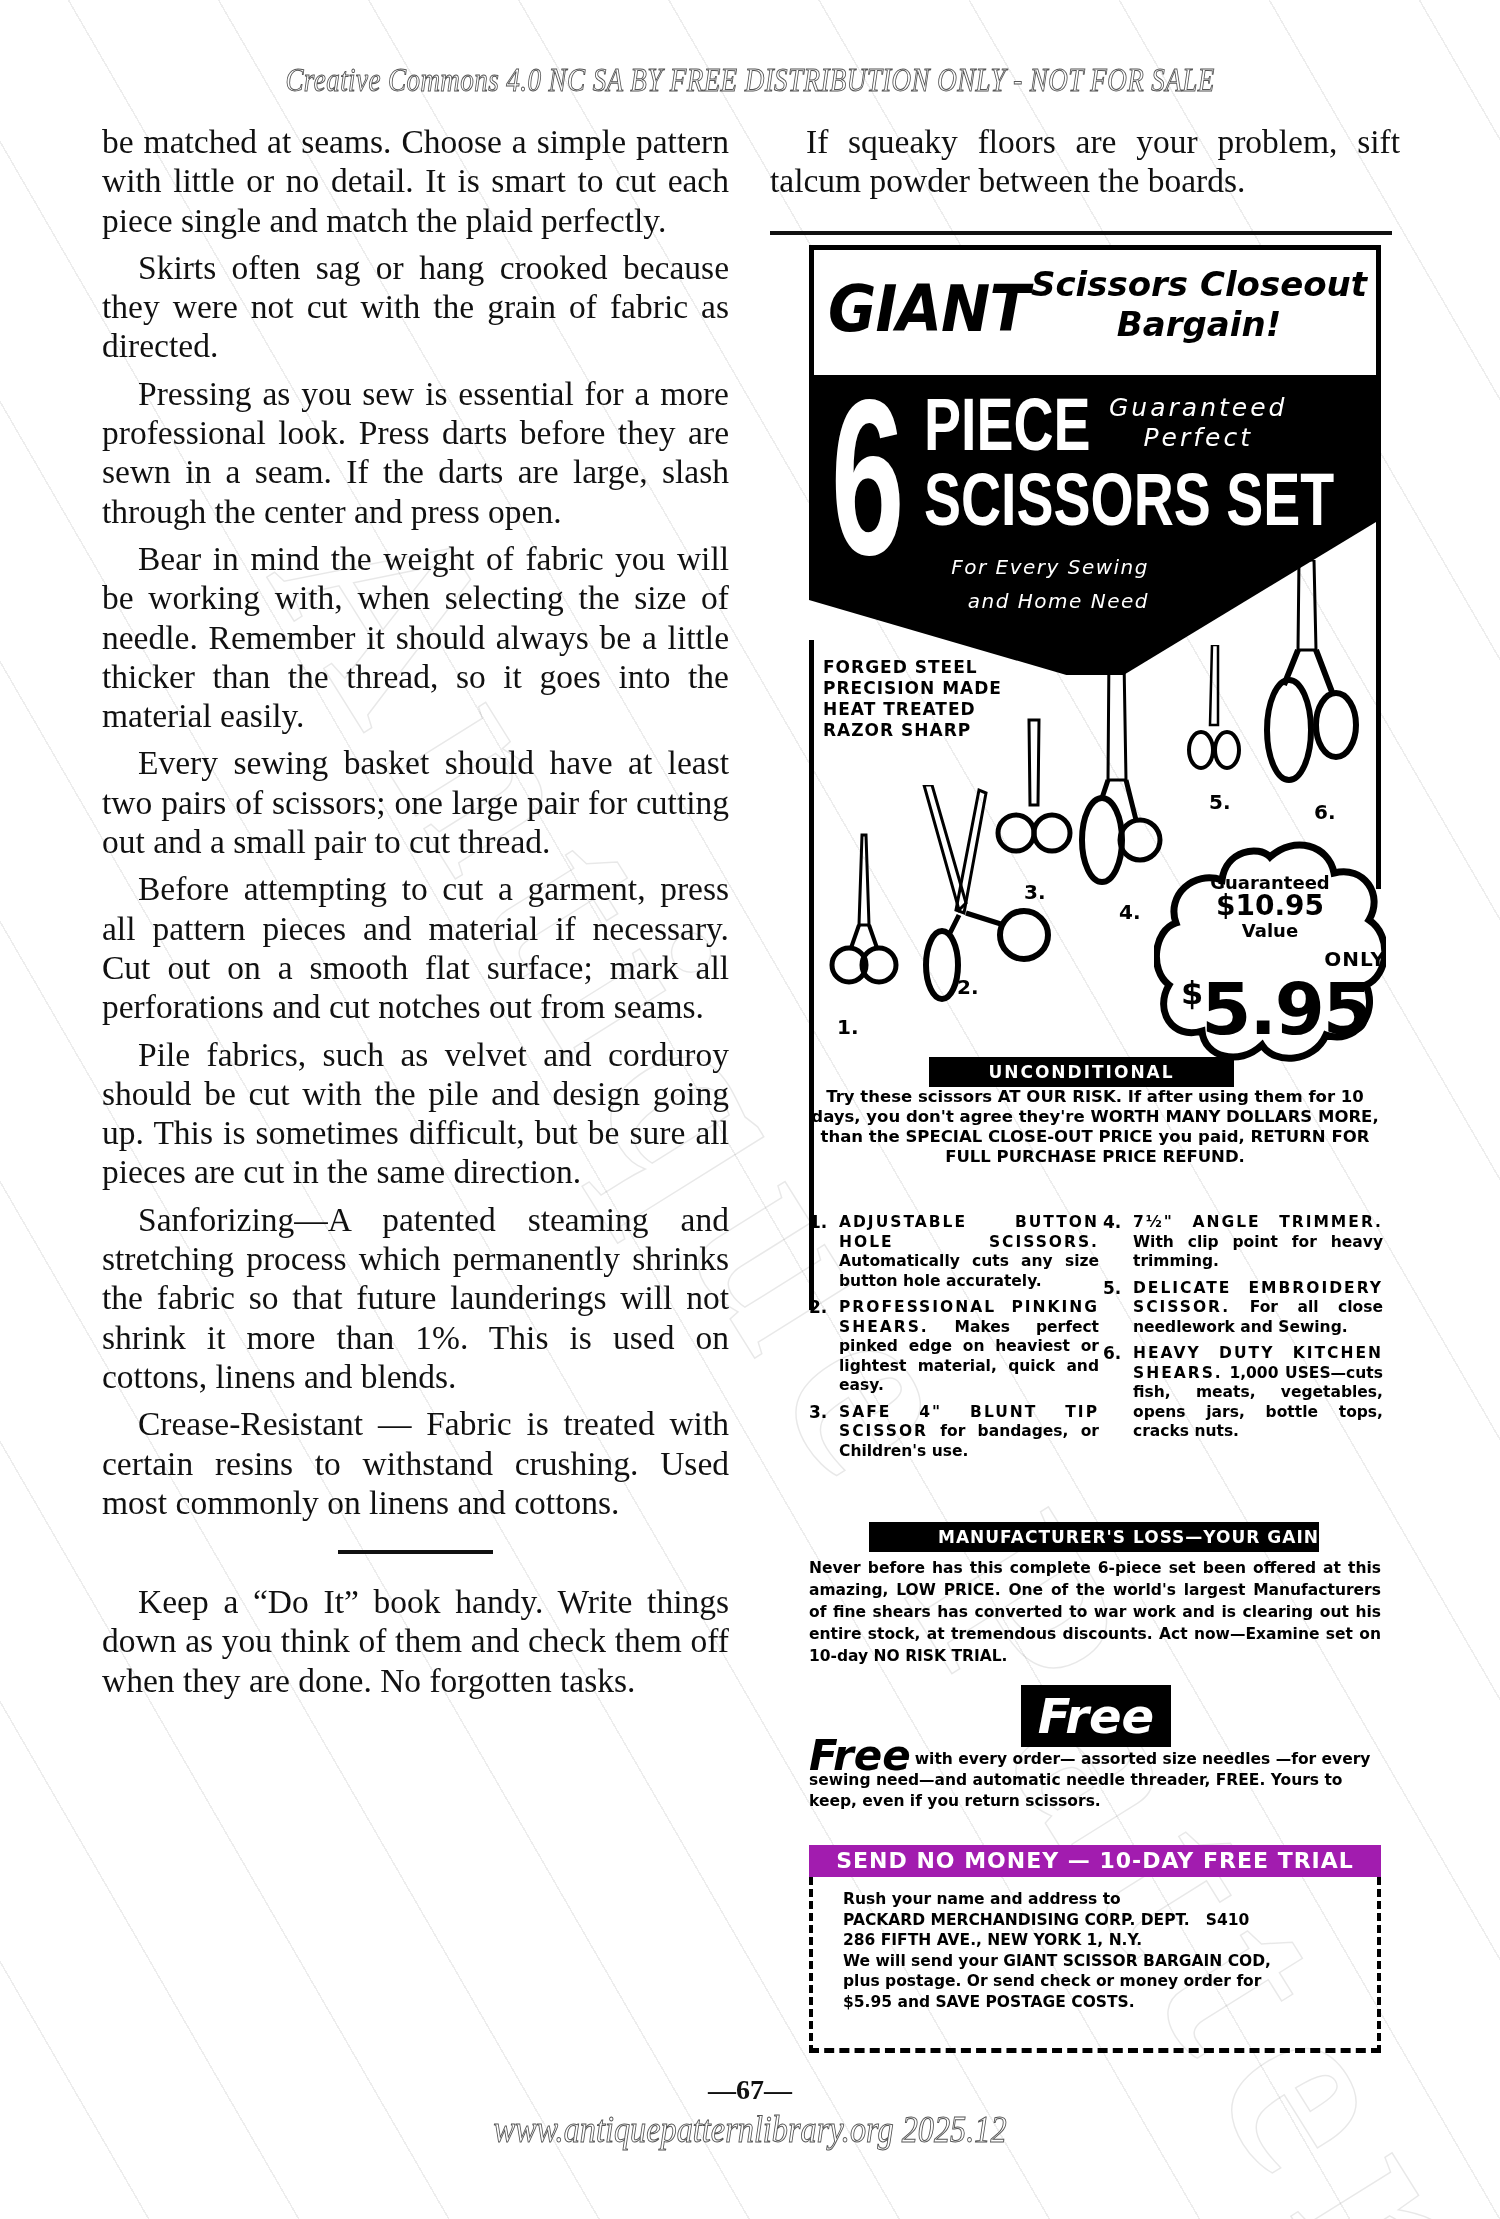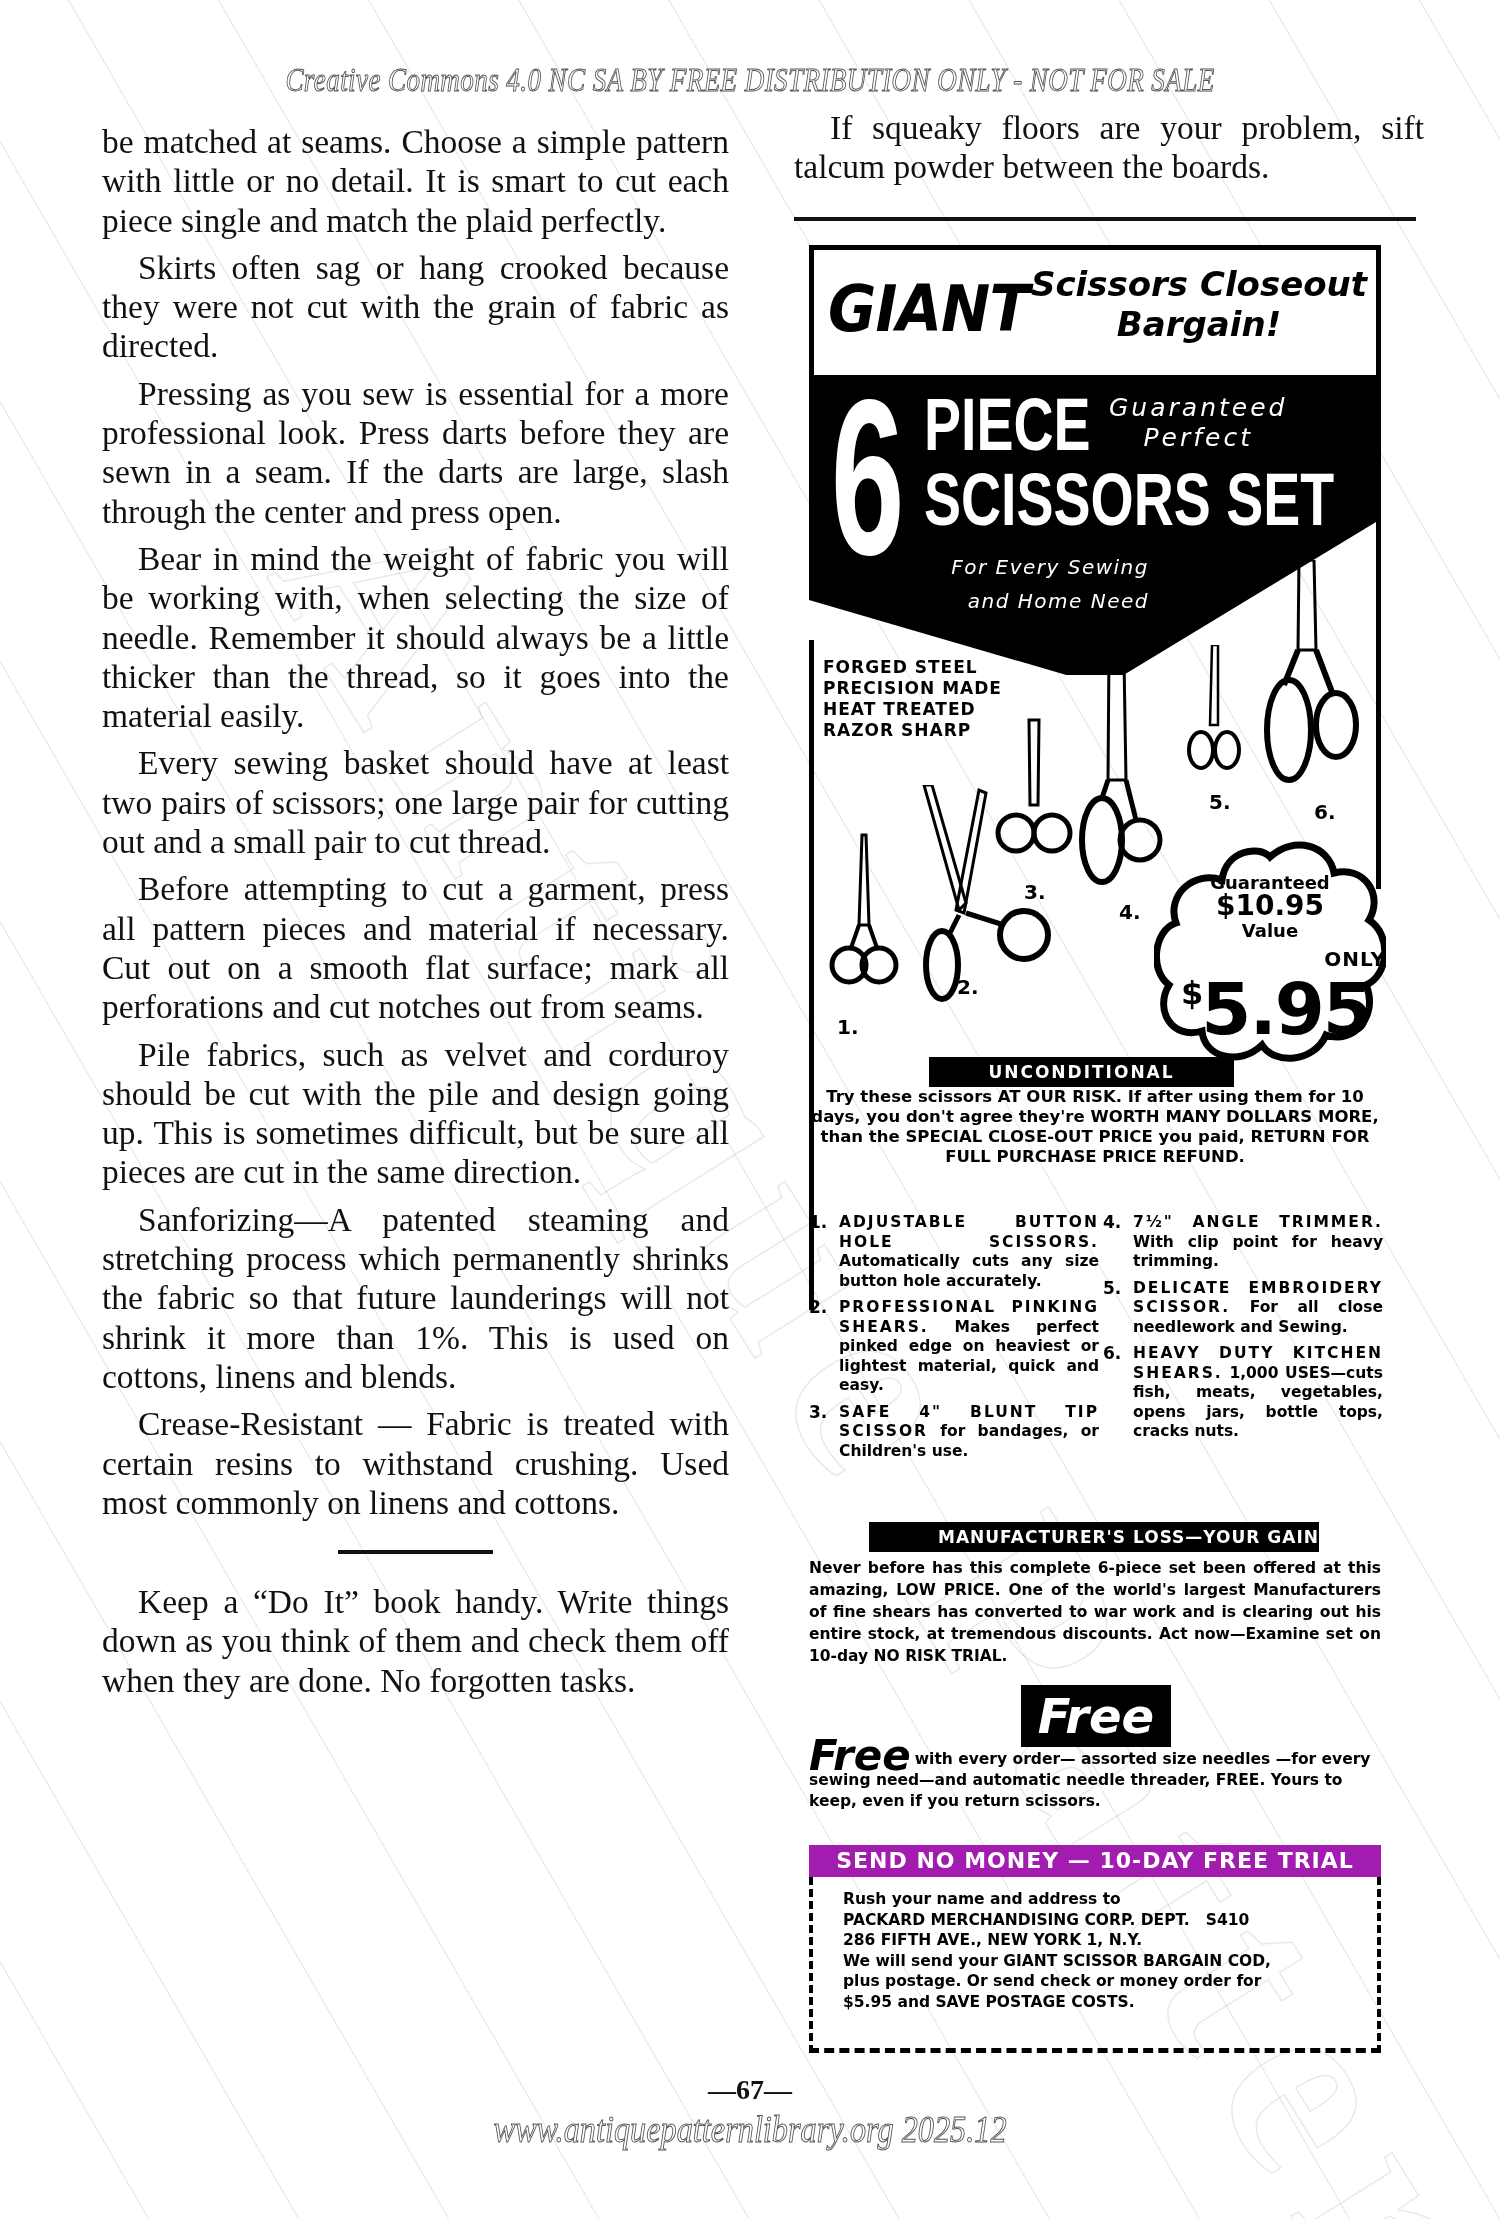--- a/index.html
+++ b/index.html
@@ -33,21 +33,21 @@
   
   .left-col {
     position: absolute; left: 102px; top: 122px; width: 627px;
     font-size: 33.5px; line-height: 39.3px; text-align: justify;
   }
   .left-col p { text-indent: 36px; margin-bottom: 8px; }
   .left-col p.first { text-indent: 0; }
   .left-col .rule { width: 155px; height: 4px; background: #111; margin: 28px auto 28px auto; }
 
   
-  .right-col { position: absolute; left: 770px; top: 108px; width: 630px; margin-left: 24px; }
+  .right-col { position: absolute; left: 770px; top: 122px; width: 630px; }
   .tip { font-size: 33.5px; line-height: 39.3px; text-align: justify; text-indent: 36px; }
   .top-rule { width: 622px; height: 4px; background: #111; margin-top: 30px; }
 
   
   .ad {
     position: absolute; left: 809px; top: 245px; width: 572px; height: 1812px;
     font-family: "DejaVu Sans", sans-serif; color: #000;
   }
   .ad .banner {
     position: absolute; left: 0; top: 0; width: 572px; height: 130px;

